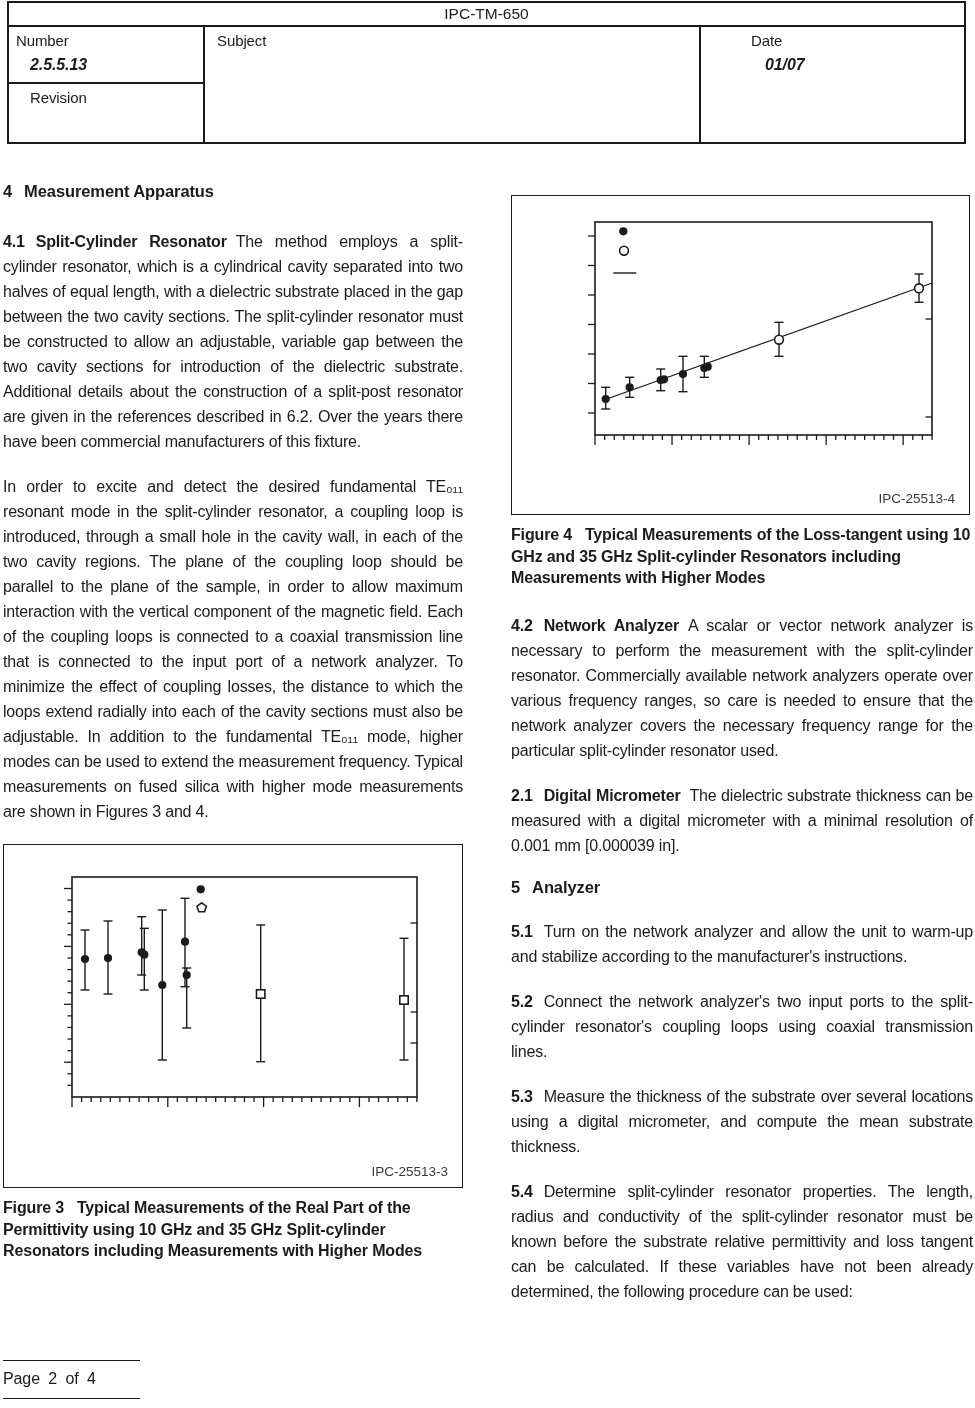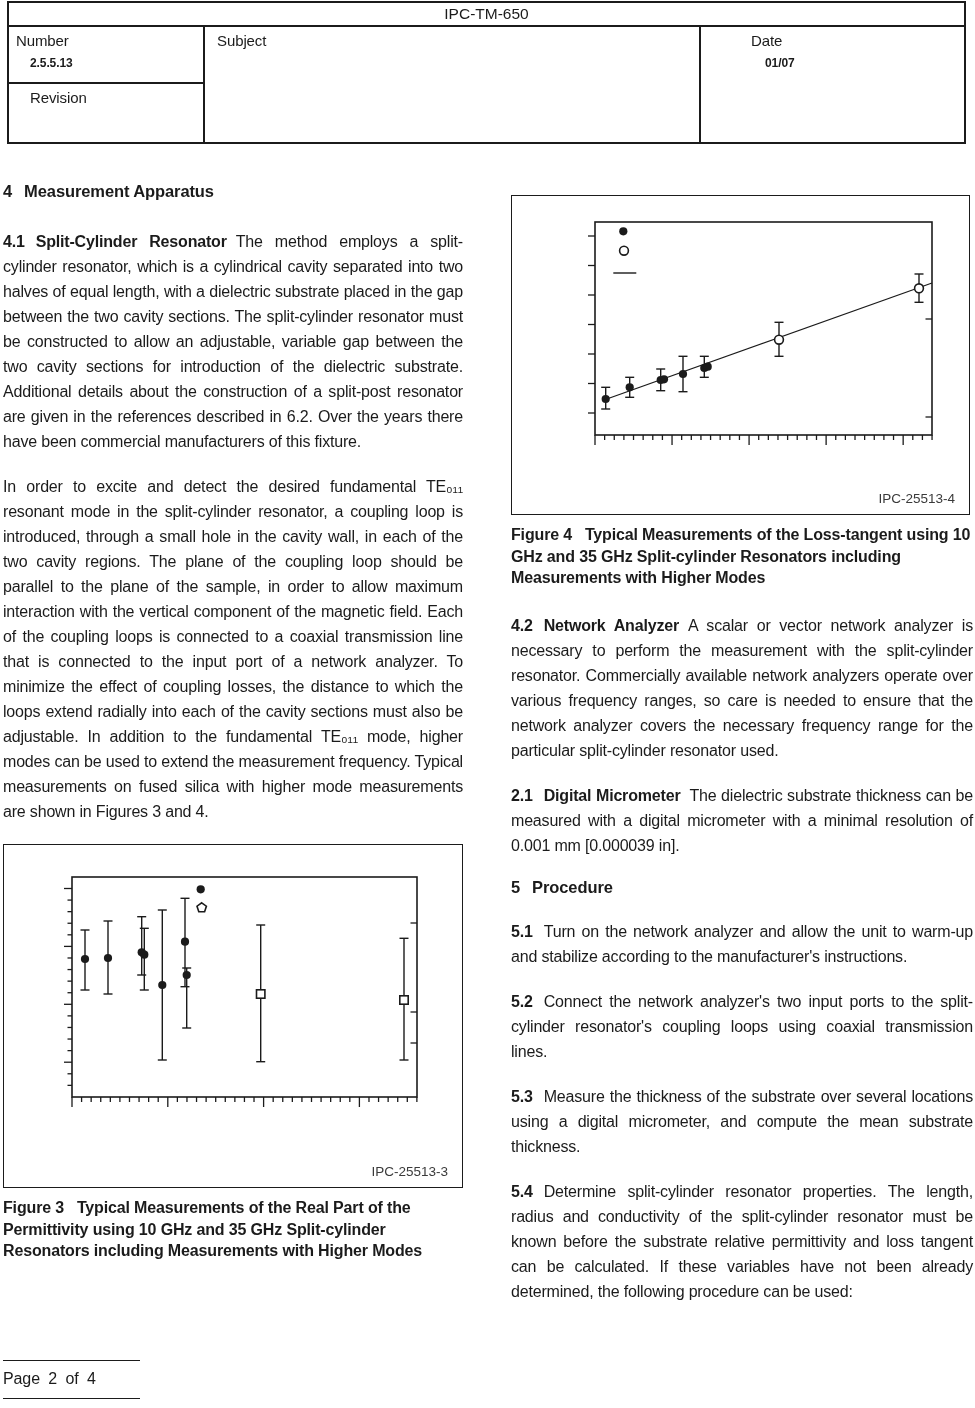--- a/index.html
+++ b/index.html
@@ -10,21 +10,21 @@
   
   .hdr{position:absolute;left:7px;top:1px;width:959px;height:143px;border:2px solid #1b1b1b;box-sizing:border-box;}
   .hdr-title{height:22px;border-bottom:2px solid #1b1b1b;text-align:center;font-size:15.5px;line-height:21px;font-weight:400;}
   .hdr-body{display:flex;height:117px;}
   .hdr-col-number{width:196px;border-right:2px solid #1b1b1b;box-sizing:border-box;display:flex;flex-direction:column;}
   .hdr-num-top{height:57px;border-bottom:2px solid #1b1b1b;padding:5px 7px;box-sizing:border-box;}
   .hdr-num-bottom{flex:1;padding:5px 21px;}
   .hdr-col-subject{flex:1;border-right:2px solid #1b1b1b;box-sizing:border-box;padding:5px 12px;}
   .hdr-col-date{width:223px;padding:5px 10px;box-sizing:border-box;margin-left:40px;}
   .lbl{font-size:15px;letter-spacing:-0.1px;}
-  .val{font-weight:bold;font-size:12px;margin:7px 0 0 14px;letter-spacing:-0.1px;}
+  .val{font-weight:bold;font-size:16px;margin:7px 0 0 14px;letter-spacing:-0.1px;font-style:italic;}
   .subj-val{font-weight:bold;font-size:16.5px;margin:7px 0 0 15px;max-width:540px;line-height:25px;letter-spacing:-0.1px;}
   
   .col-left{position:absolute;left:3px;top:182px;width:460px;}
   .col-right{position:absolute;left:511px;top:195px;width:462px;}
   .h-sec{font-size:16.5px;font-weight:bold;margin:0 0 28px 0;letter-spacing:-0.1px;}
   .h-sec .num{margin-right:12px;}
   p.body{font-size:16px;line-height:25px;text-align:justify;margin:0 0 20px 0;letter-spacing:-0.18px;}
   .pnum{font-weight:bold;margin-right:11px;}
   .pterm{font-weight:bold;margin-right:9px;}
   .fig-caption{font-weight:bold;font-size:16px;line-height:21.5px;margin:9px 0 24px 0;letter-spacing:-0.15px;text-align:left;}
@@ -262,21 +262,21 @@
           <line x1="101.3" y1="77" x2="124.3" y2="77" stroke="#1b1b1b" stroke-width="1.4"></line>
           <text x="443" y="307" text-anchor="end" font-size="13.5" fill="#3a3a3a" font-family="Liberation Sans, sans-serif">IPC-25513-4</text>
         </svg>
     </div>
     <p class="fig-caption">Figure 4&nbsp;&nbsp;&nbsp;Typical Measurements of the Loss-tangent using 10 GHz and 35 GHz Split-cylinder Resonators including Measurements with Higher Modes</p>
 
     <p class="body"><span class="pnum">4.2</span><span class="pterm">Network Analyzer</span><span>A scalar or vector network analyzer is necessary to perform the measurement with the split-cylinder resonator. Commercially available network analyzers operate over various frequency ranges, so care is needed to ensure that the network analyzer covers the necessary frequency range for the particular split-cylinder resonator used.</span></p>
 
     <p class="body"><span class="pnum">2.1</span><span class="pterm">Digital Micrometer</span><span>The dielectric substrate thickness can be measured with a digital micrometer with a minimal resolution of 0.001 mm [0.000039 in].</span></p>
 
-    <h2 class="h-sec" style="margin-bottom:22px;"><span class="num">5</span><span>Procedure</span></h2>
+    <h2 class="h-sec" style="margin-bottom:22px;"><span class="num">5</span><span>Analyzer</span></h2>
 
     <p class="body"><span class="pnum">5.1</span><span>Turn on the network analyzer and allow the unit to warm-up and stabilize according to the manufacturer's instructions.</span></p>
 
     <p class="body"><span class="pnum">5.2</span><span>Connect the network analyzer's two input ports to the split-cylinder resonator's coupling loops using coaxial transmission lines.</span></p>
 
     <p class="body"><span class="pnum">5.3</span><span>Measure the thickness of the substrate over several locations using a digital micrometer, and compute the mean substrate thickness.</span></p>
 
     <p class="body"><span class="pnum">5.4</span><span>Determine split-cylinder resonator properties. The length, radius and conductivity of the split-cylinder resonator must be known before the substrate relative permittivity and loss tangent can be calculated. If these variables have not been already determined, the following procedure can be used:</span></p>
   </div>
 

